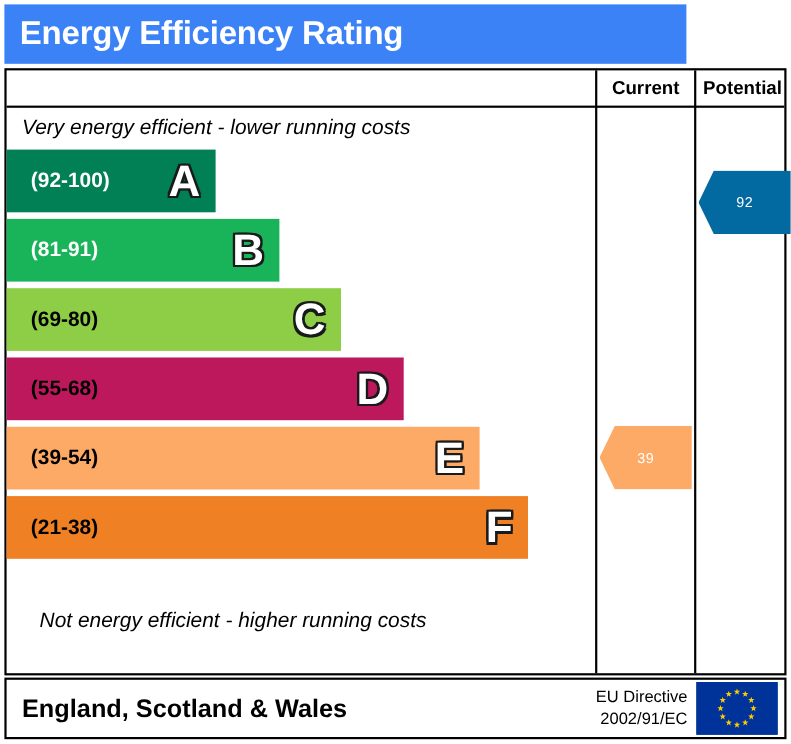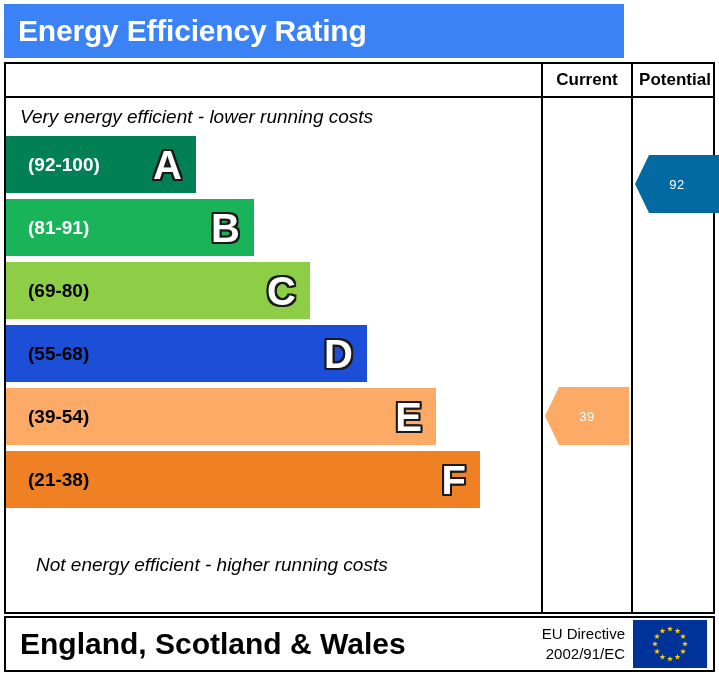--- a/index.html
+++ b/index.html
@@ -168,21 +168,21 @@
     width: 711px;
     height: 56px;
     border: 2px solid #000000;
     box-sizing: border-box;
   }
   .footer-region {
     position: absolute;
     left: 14px;
     top: 50%;
     transform: translateY(-50%);
-    font-size: 30px;
+    font-size: 23px;
     font-weight: bold;
     color: #000000;
     white-space: nowrap;
   }
   .footer-directive {
     position: absolute;
     right: 88px;
     top: 50%;
     transform: translateY(-50%);
     font-size: 15px;
@@ -229,21 +229,21 @@
           <span class="band-letter">A</span>
         </div>
         <div class="band" style="top: 63px; width: 248px; height: 57px; background: rgb(25, 180, 89);">
           <span class="band-range" style="color: rgb(255, 255, 255);">(81-91)</span>
           <span class="band-letter">B</span>
         </div>
         <div class="band" style="top: 126px; width: 304px; height: 57px; background: rgb(141, 206, 70);">
           <span class="band-range" style="color: rgb(0, 0, 0);">(69-80)</span>
           <span class="band-letter">C</span>
         </div>
-        <div class="band" style="top: 189px; width: 361px; height: 57px; background: #1d4ed8;">
+        <div class="band" style="top: 189px; width: 361px; height: 57px; background: #be185d;">
           <span class="band-range" style="color: rgb(0, 0, 0);">(55-68)</span>
           <span class="band-letter">D</span>
         </div>
         <div class="band" style="top: 252px; width: 418px; height: 57px; background: rgb(252, 170, 101); padding-left: 12px;">
           <span class="band-range" style="color: rgb(0, 0, 0);">(39-54)</span>
           <span class="band-letter">E</span>
         </div>
         <div class="band" style="top: 315px; width: 474px; height: 57px; background: rgb(239, 128, 35); text-align: center;">
           <span class="band-range" style="color: rgb(0, 0, 0);">(21-38)</span>
           <span class="band-letter">F</span>

